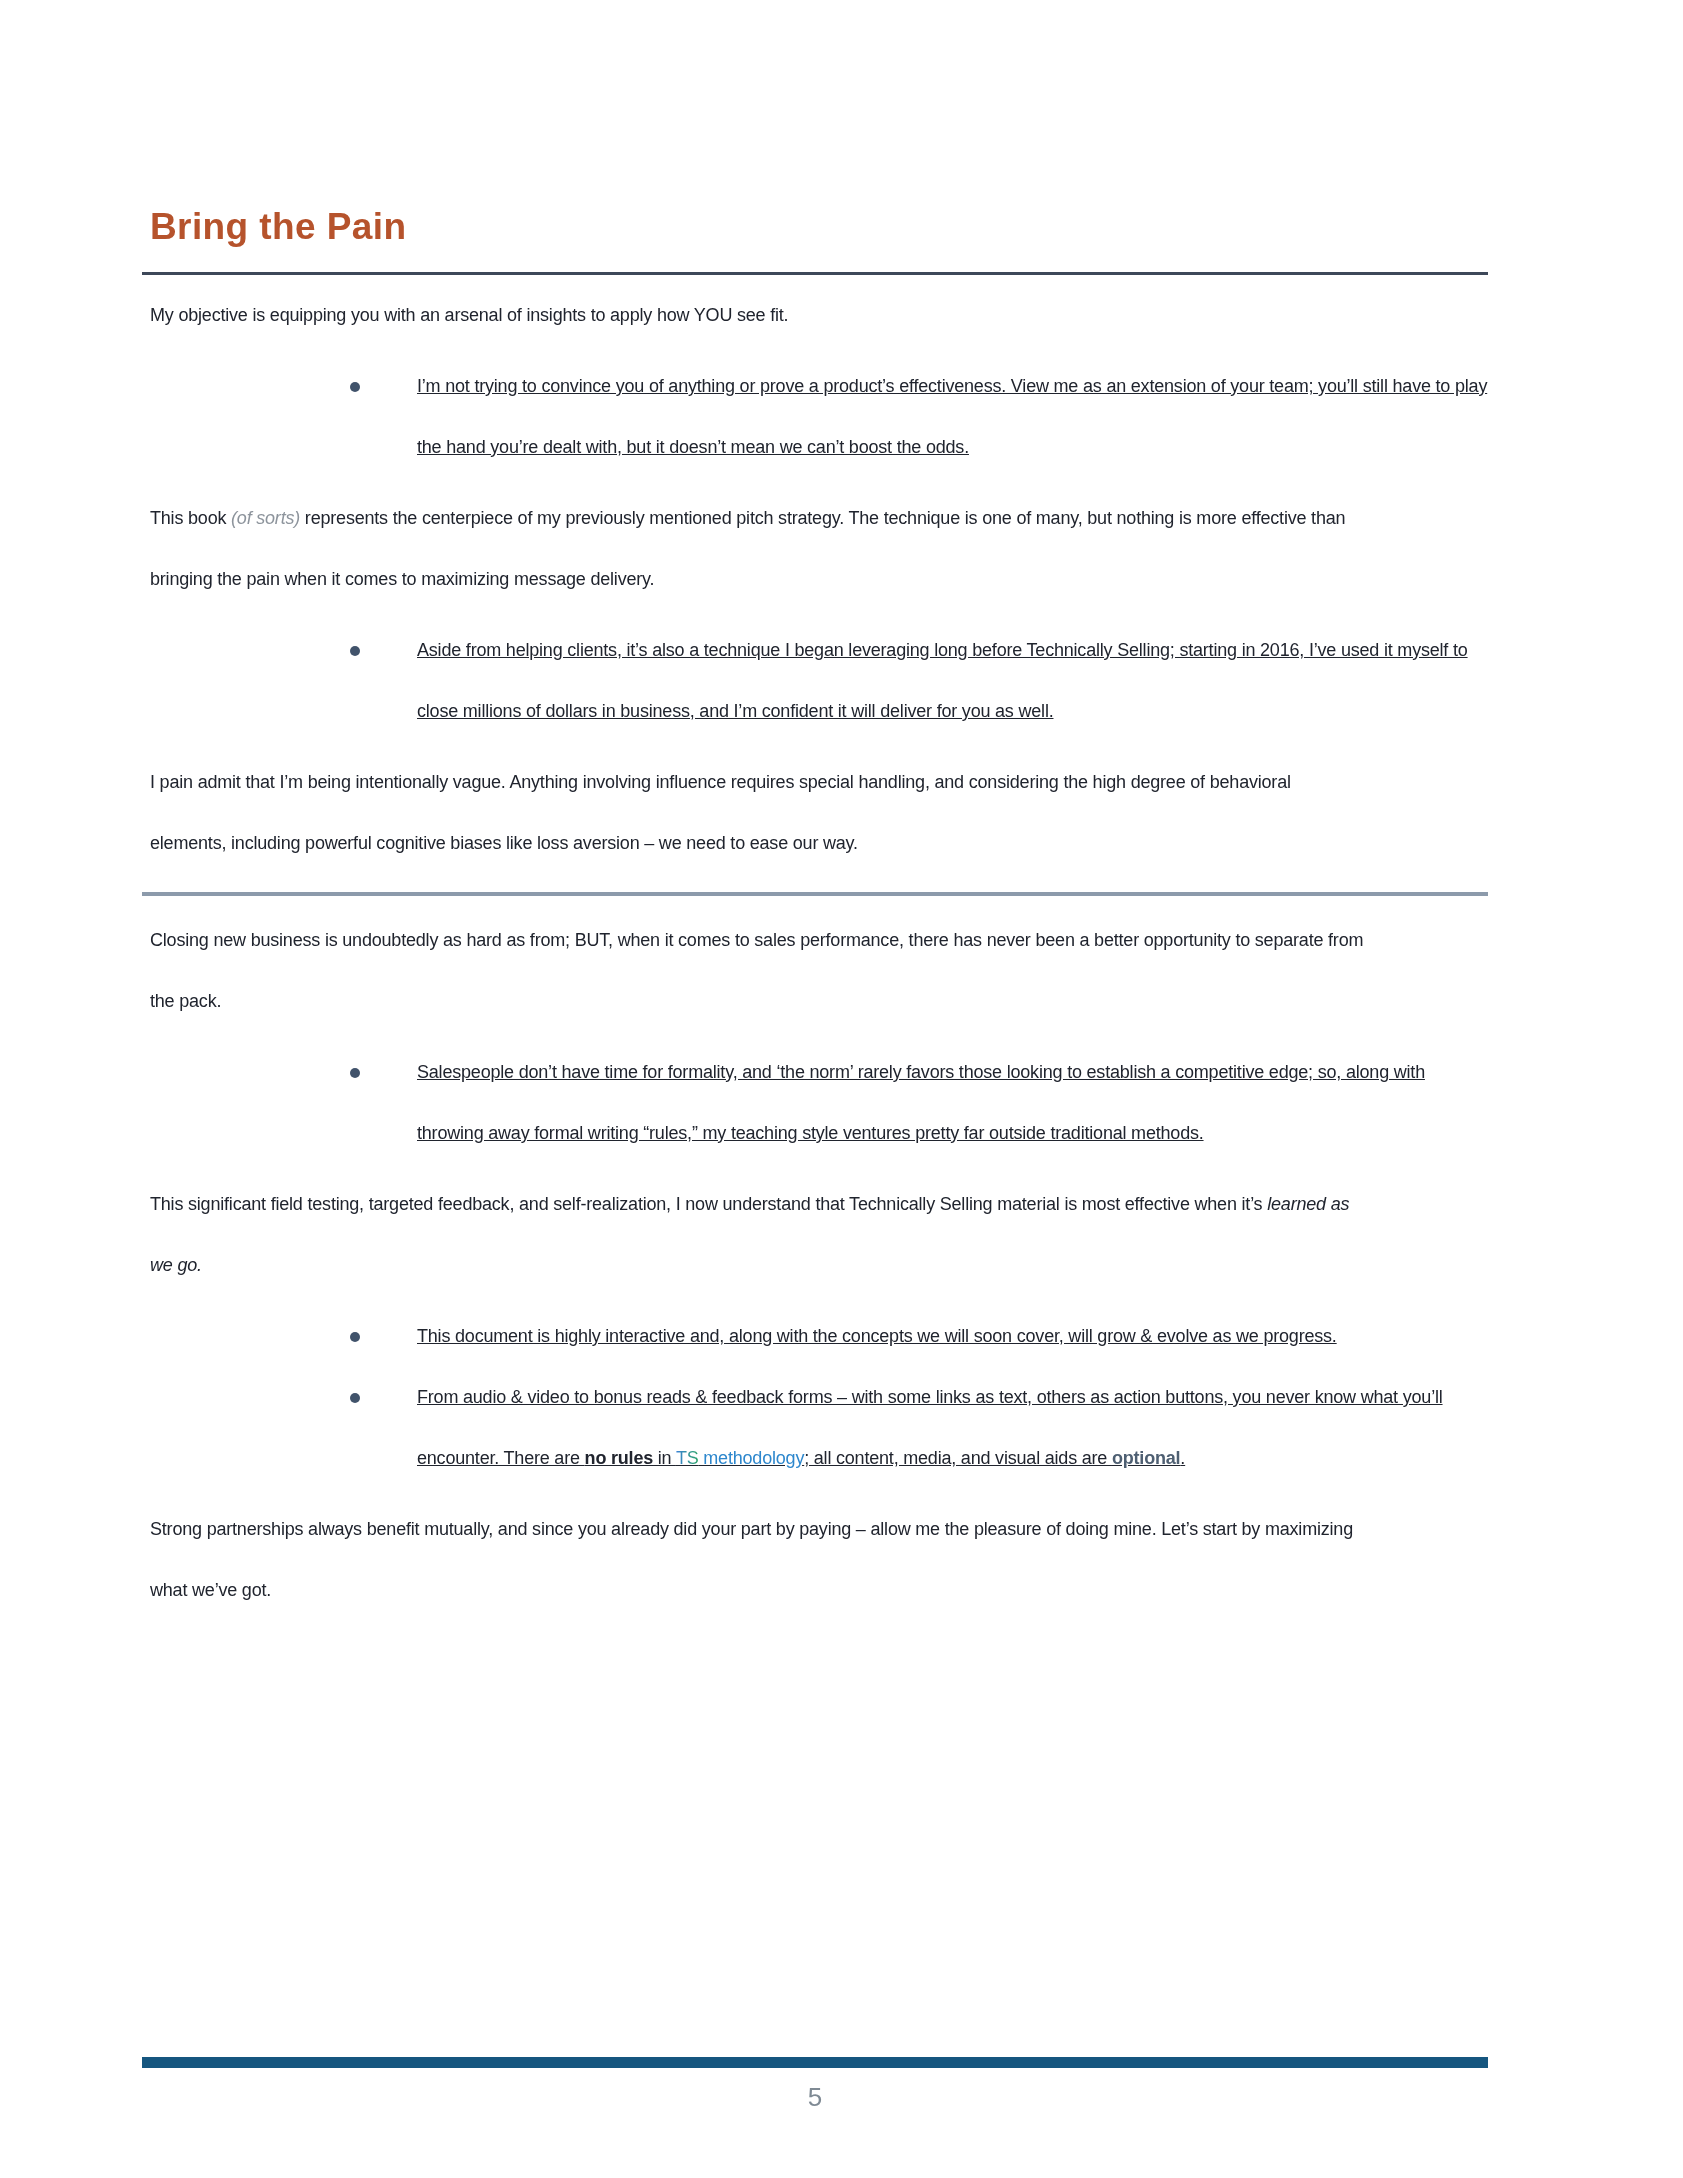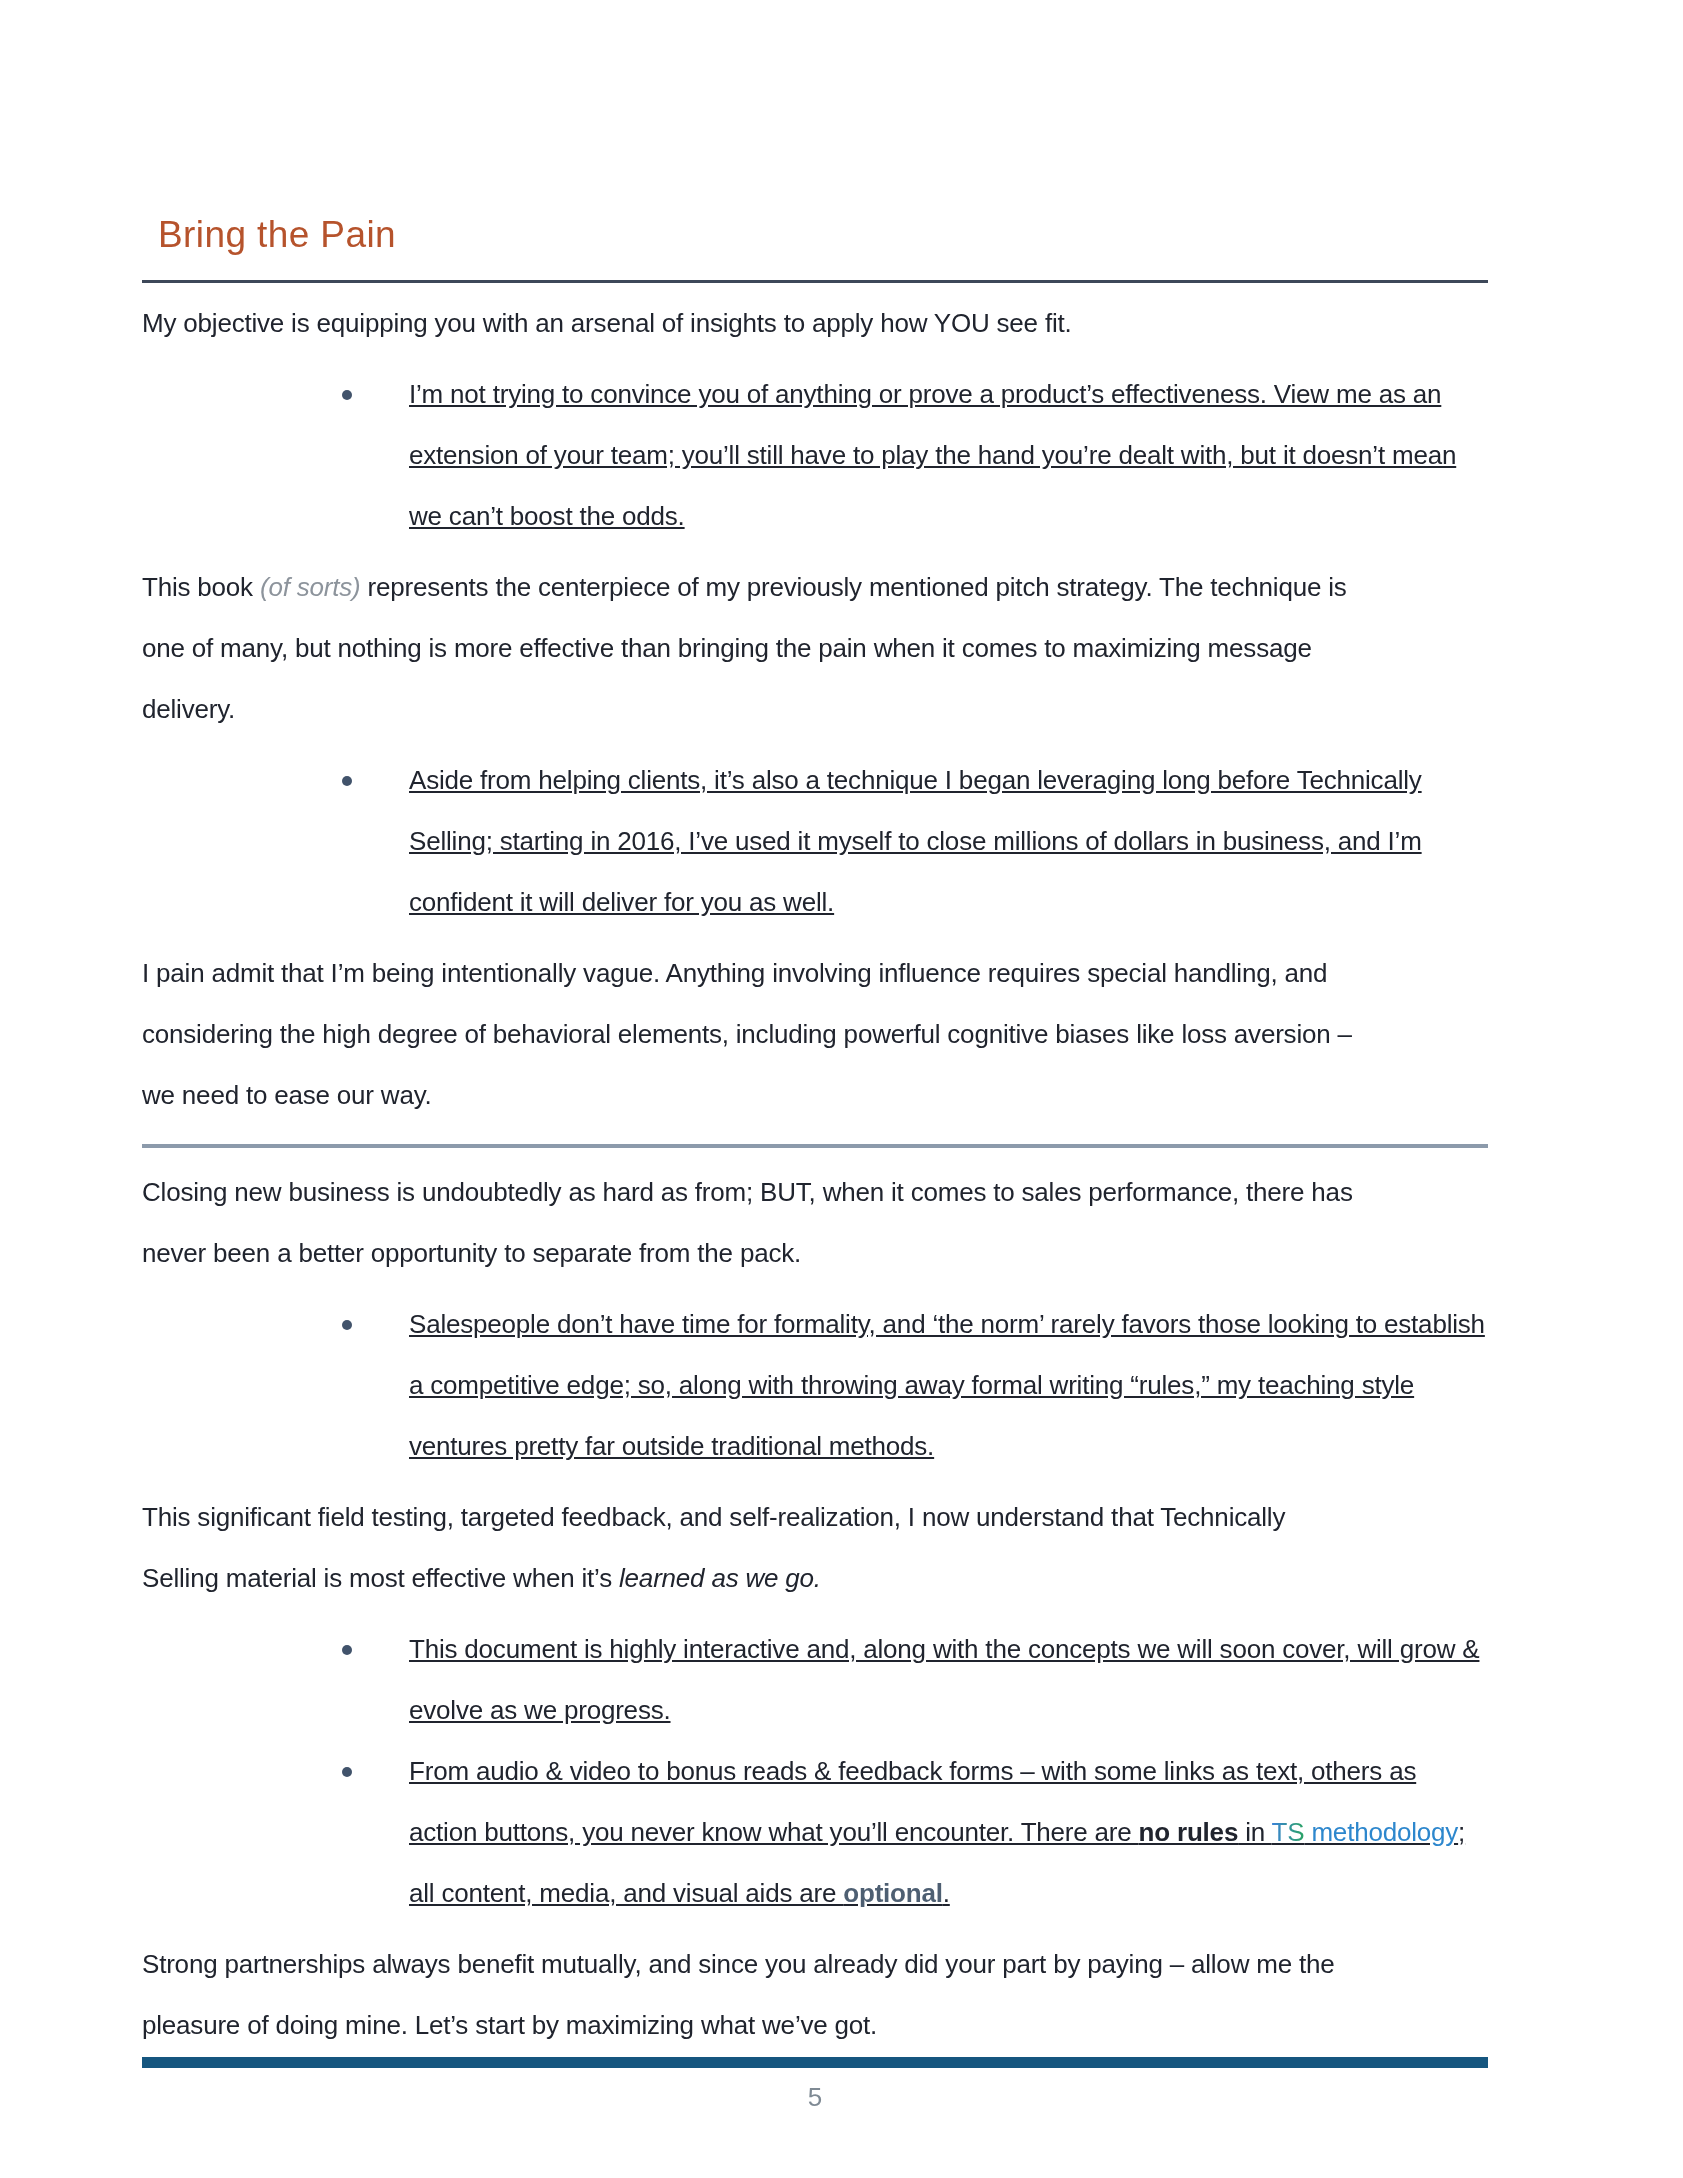--- a/index.html
+++ b/index.html
@@ -8,34 +8,34 @@
     width:1683px; height:2178px;
     margin:0 auto;
     background:#ffffff;
     box-sizing:border-box;
     padding:198px 195px 0 142px;
     font-family:"Liberation Sans", sans-serif;
     color:#20242e;
     overflow:hidden;
   }
   .heading {
-    margin:16px;
+    margin:8px;
     font-size:37px;
-    font-weight:400;
+    font-weight:700;
     letter-spacing:0.4px;
     color:#b6532c;
   }
   .heading-rule {
     height:3px;
     background:#3d4859;
     margin-top:24px;
   }
   .para, .bullets {
-    margin:10px 0 0 0;
-    font-size:26px;
+    margin:10px 0 0 8px;
+    font-size:18px;
     line-height:61px;
     letter-spacing:-0.2px;
   }
   .para { max-width:1218px; }
   .bullets { list-style:none; padding:0;text-decoration:underline; }
   .bullet { position:relative; padding-left:267px; }
   .marker {
     position:absolute;
     left:200px; top:26px;
     width:10px; height:10px;

